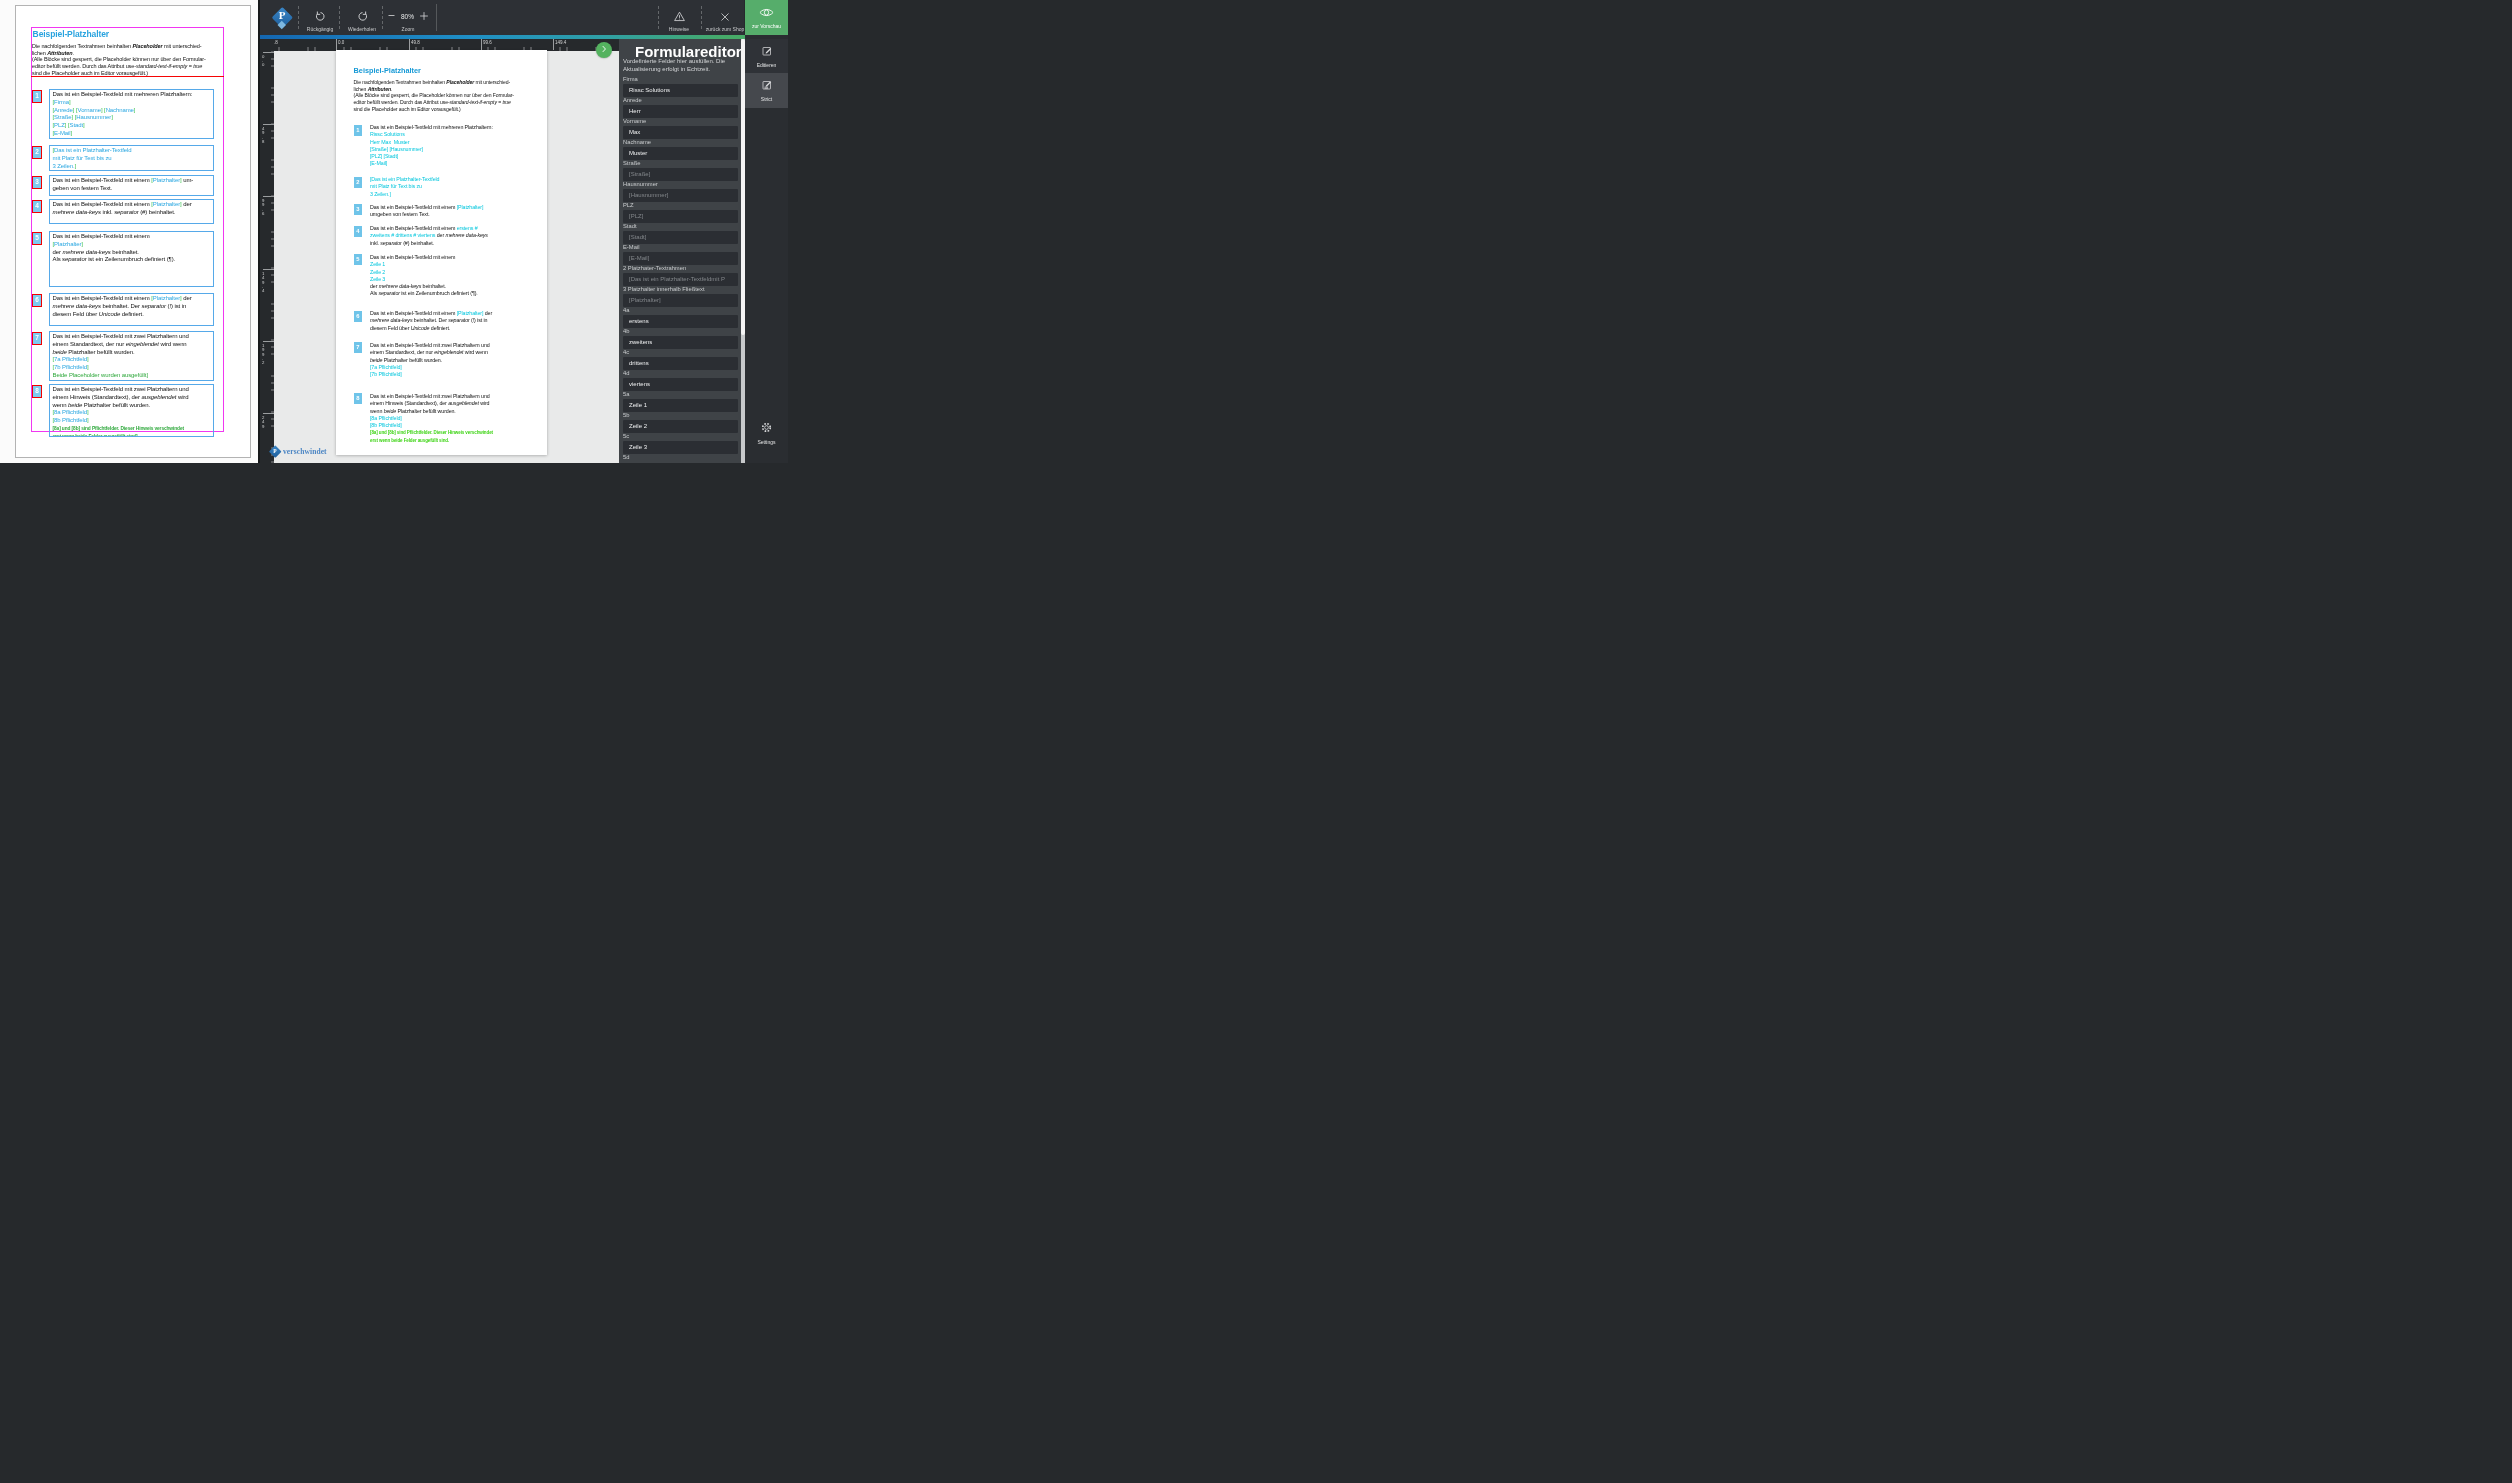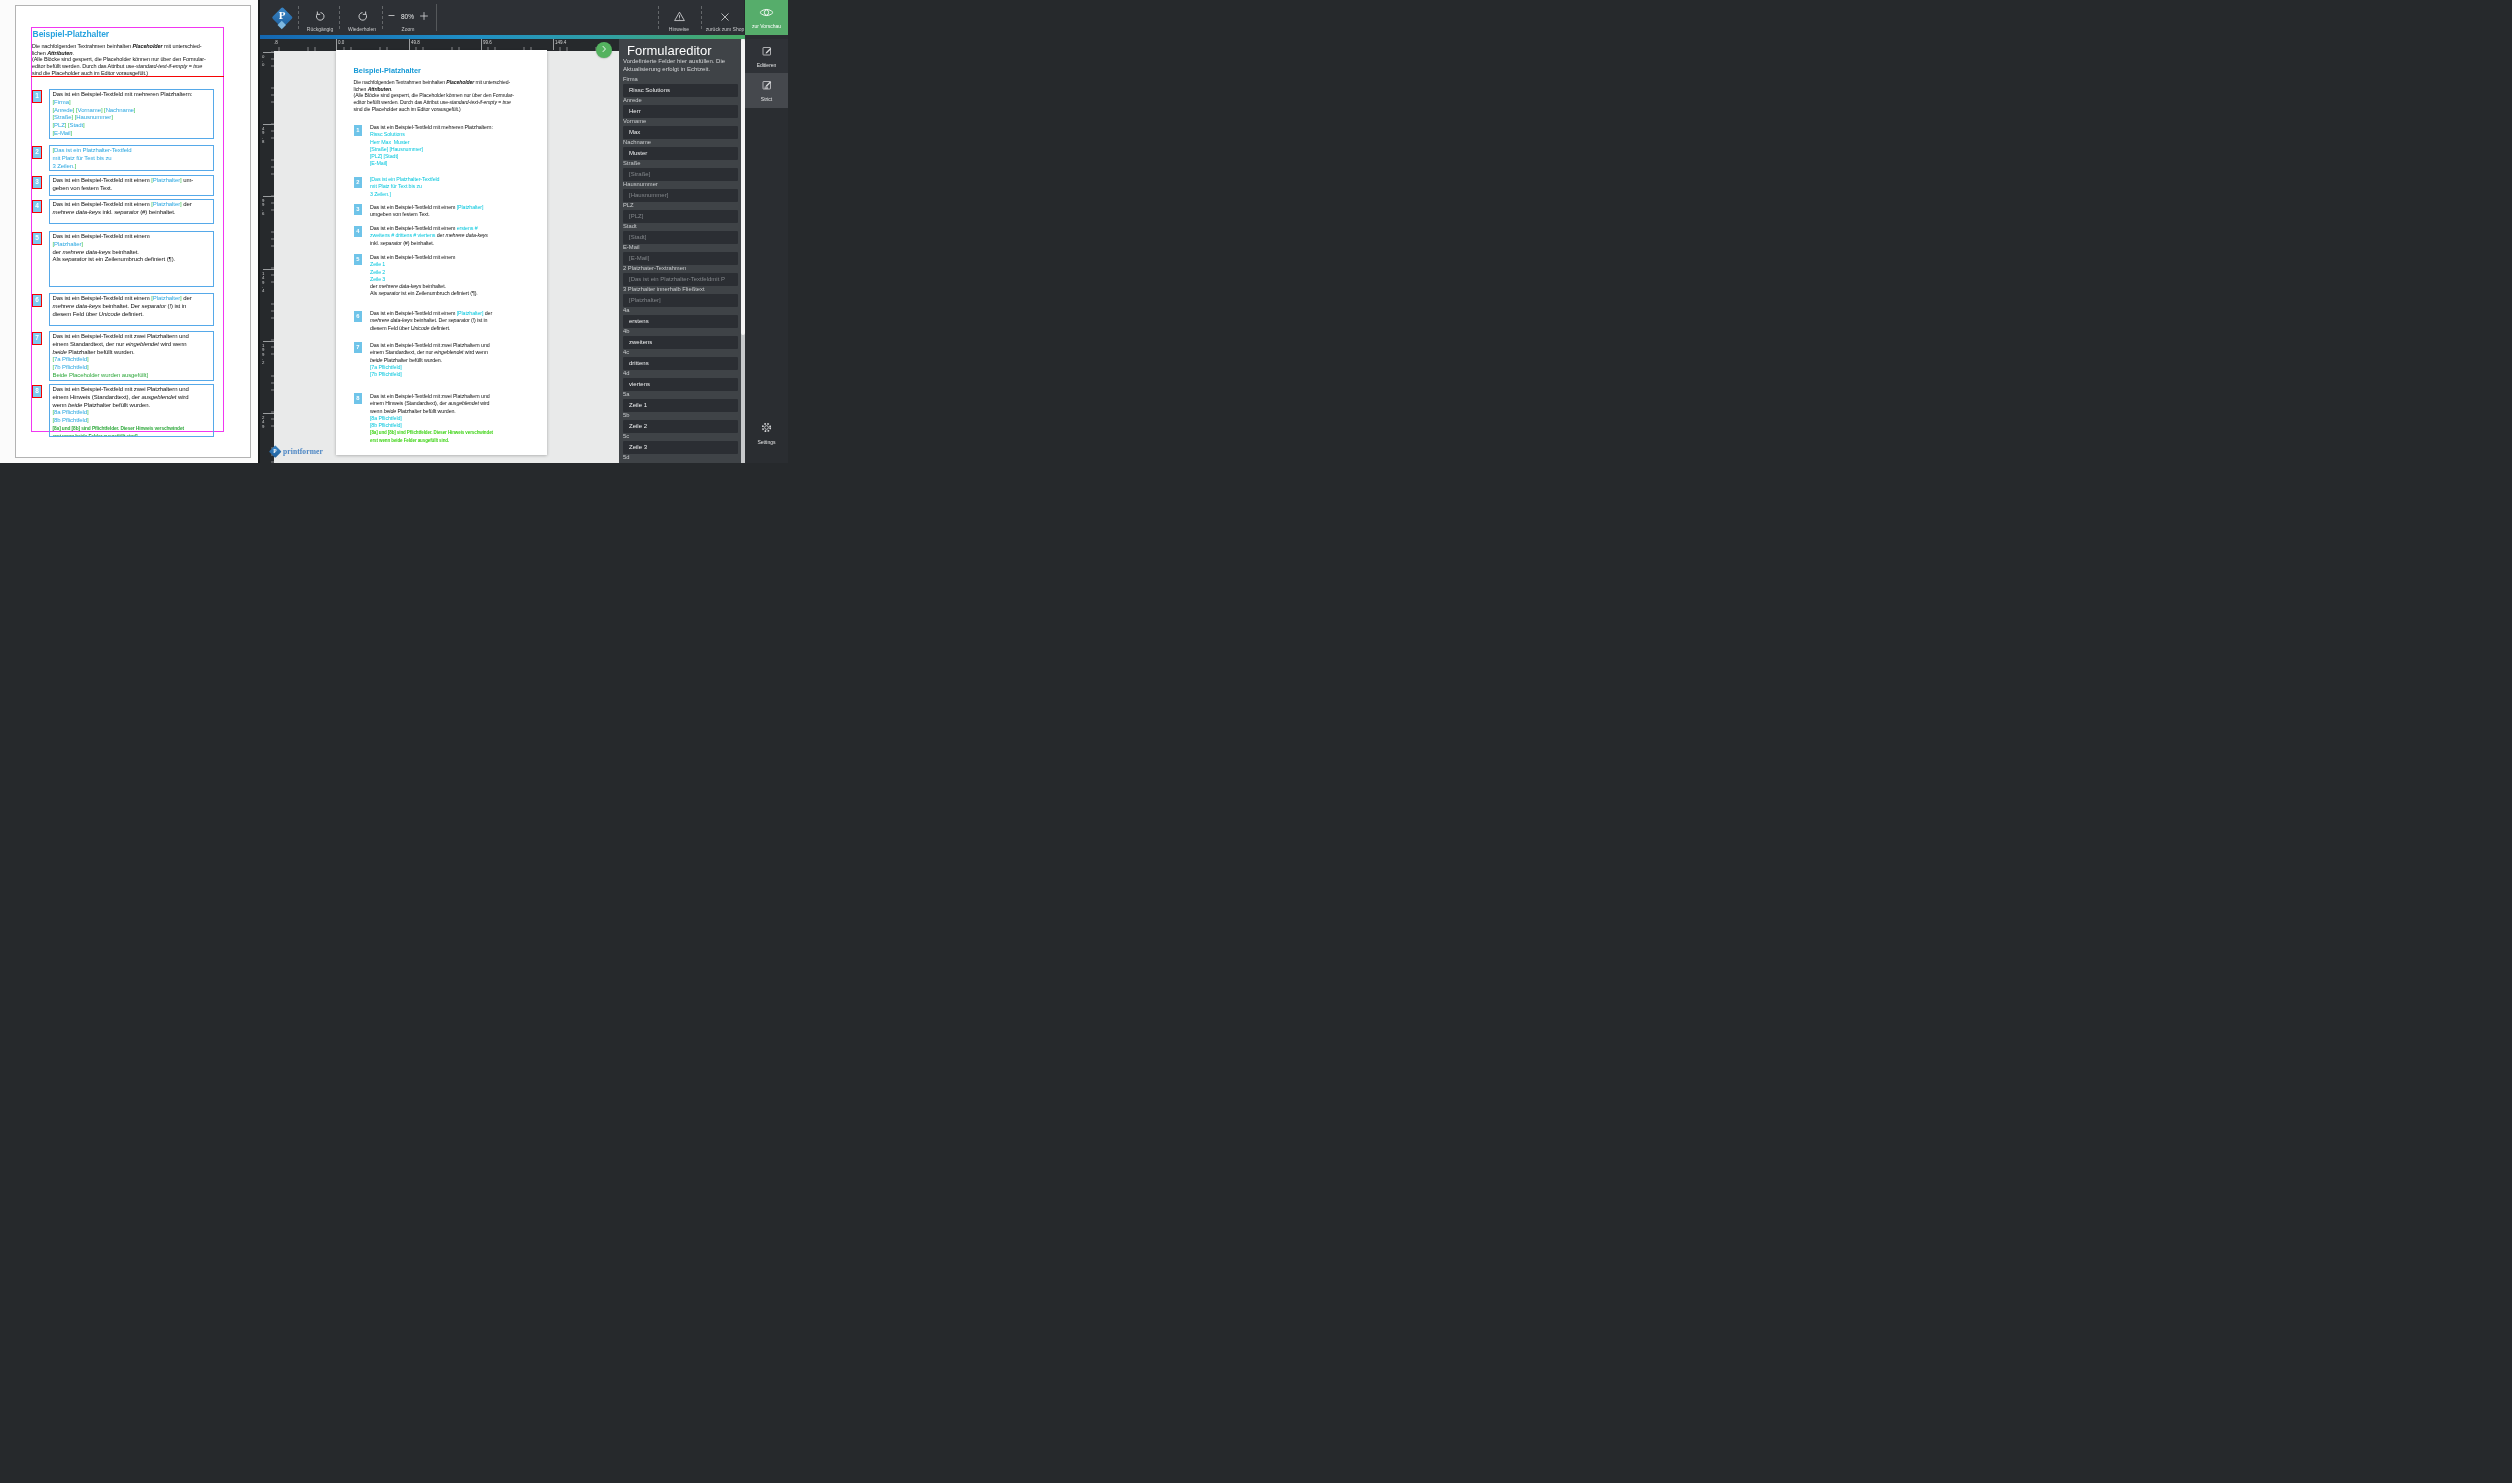--- a/index.html
+++ b/index.html
@@ -81,21 +81,21 @@
   .next-btn{left:596px;top:42px;width:16px;height:16px;border-radius:50%;background:#54b25f;cursor:pointer;
             display:flex;align-items:center;justify-content:center;box-shadow:0 0.5px 1.5px rgba(0,0,0,.25)}
   .brand{left:271px;top:447px;display:flex;align-items:center;gap:3.5px}
   .bdiamond{width:8.5px;height:8.5px;transform:rotate(45deg);background:linear-gradient(135deg,#3a87c8,#1d5d9b);border-radius:1px;position:relative}
   .bdiamond span{position:absolute;transform:rotate(-45deg);color:#fff;font-size:5.5px;font-weight:bold;
                  font-family:"Liberation Serif",serif;left:2px;top:0.5px}
   .wordmark{color:#4c86c4;font-family:"Liberation Serif",serif;font-size:7.5px;font-weight:600;letter-spacing:0.1px}
 
   
   .form-panel{left:619px;top:39px;width:126px;height:425px;background:#3f4347;overflow:hidden}
-  .fp-title{left:8px;top:4px;font-size:13px;color:#fff;font-weight:400}
+  .fp-title{left:16px;top:4px;font-size:15px;color:#fff;font-weight:700}
   .fp-sub{left:4px;top:18px;width:117px;font-size:6px;line-height:8px;color:#d3d5d7}
   #fields{position:absolute;left:0;top:37px;right:3.5px}
   .field{height:21px;padding:0 4px}
   .field label{display:block;font-size:5.8px;color:#c9ccce;height:7px;line-height:7.5px}
   .inp{display:block;width:100%;height:13px;margin-top:0.5px;background:#2b2e33;border:none;border-radius:1px;
        color:#f0f1f2;font-size:6px;padding:0 6px;font-family:inherit;outline:none}
   .inp::placeholder{color:#83878b;opacity:1}
   .scroll-track{left:741px;top:39px;width:3.5px;height:425px;background:#c7c9cb}
   .scroll-thumb{left:741px;top:39px;width:3.5px;height:296px;background:#f4f4f4;border-radius:2px;cursor:grab}
 
@@ -296,21 +296,21 @@
     <svg width="10" height="10" viewBox="0 0 24 24" fill="none" stroke="#fff" stroke-width="2.2">
         <polyline points="9,5 15.5,12 9,19"></polyline>
       </svg>
   </span>
 </div>
 
 <div class="abs brand">
   <span class="bdiamond">
       <span>P</span>
     </span>
-  <span class="wordmark">printformer</span>
+  <span class="wordmark">verschwindet</span>
 </div>
 
 <div class="abs form-panel">
   <div class="abs fp-title">Formulareditor</div>
   <div class="abs fp-sub">Vordefinierte Felder hier ausfüllen. Die Aktualisierung erfolgt in Echtzeit.</div>
   <div id="fields">
       <div class="field">
         <label>Firma</label>
         <input class="inp" aria-label="Firma" value="Rissc Solutions" style="">
       </div>

